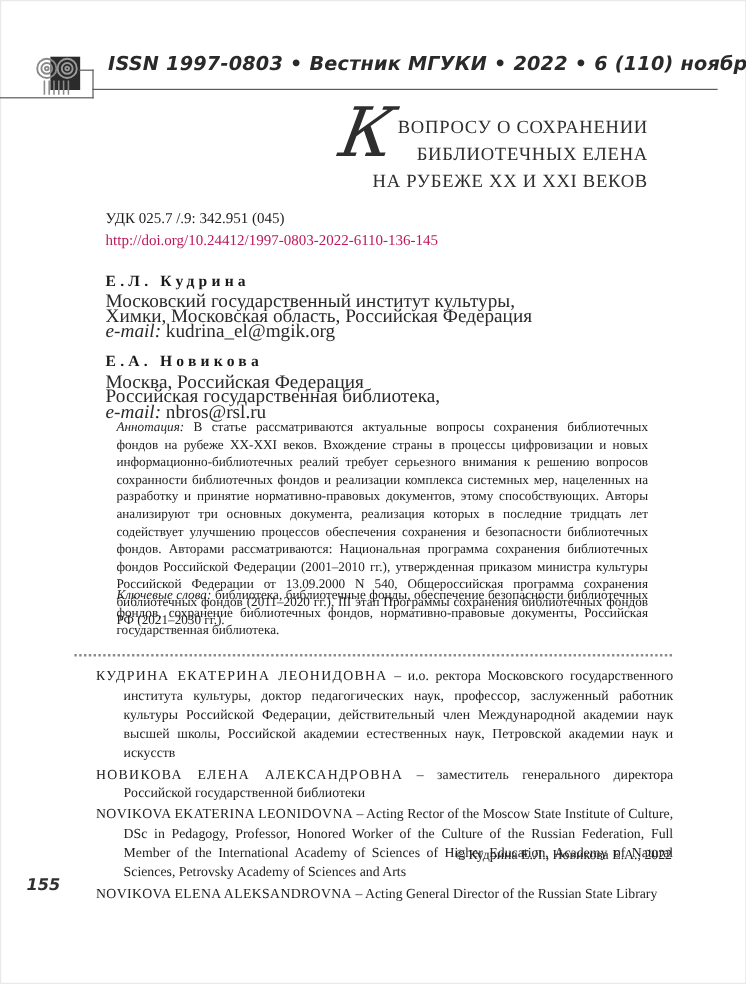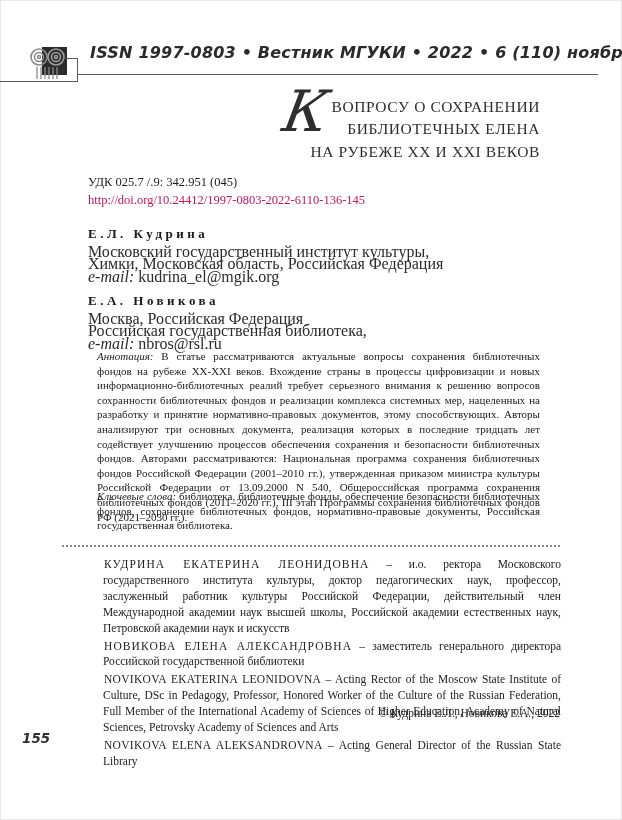--- a/index.html
+++ b/index.html
@@ -47,21 +47,21 @@
     font-size:11px;line-height:14.6px;text-align:justify;color:#222;
   }
   .abstract{top:349px;}
   .keywords{top:489px;}
   .para-label{font-style:italic;}
   
   .dotted-sep{position:absolute;left:62px;top:545px;width:498px;border-top:2px dotted #8a8a8a;}
   
   .bios{position:absolute;left:80px;top:557px;width:481px;font-size:11.5px;line-height:15.9px;color:#222;}
   .bio{margin:0 0 2px 0;padding-left:23px;text-indent:-23px;text-align:justify;}
-  .bio-name{letter-spacing:1.1px;margin-left:24px;}
+  .bio-name{letter-spacing:1.1px;}
   .bio-name-en{letter-spacing:.3px;}
   .copyright{position:absolute;right:62px;top:707px;font-size:11.5px;color:#222;}
   
   .page-number{
     position:absolute;left:22px;top:730px;
     font-family:"DejaVu Sans",sans-serif;font-weight:bold;font-style:italic;
     font-size:13.5px;color:#2f2f2f;
   }
 </style>
 </head>

